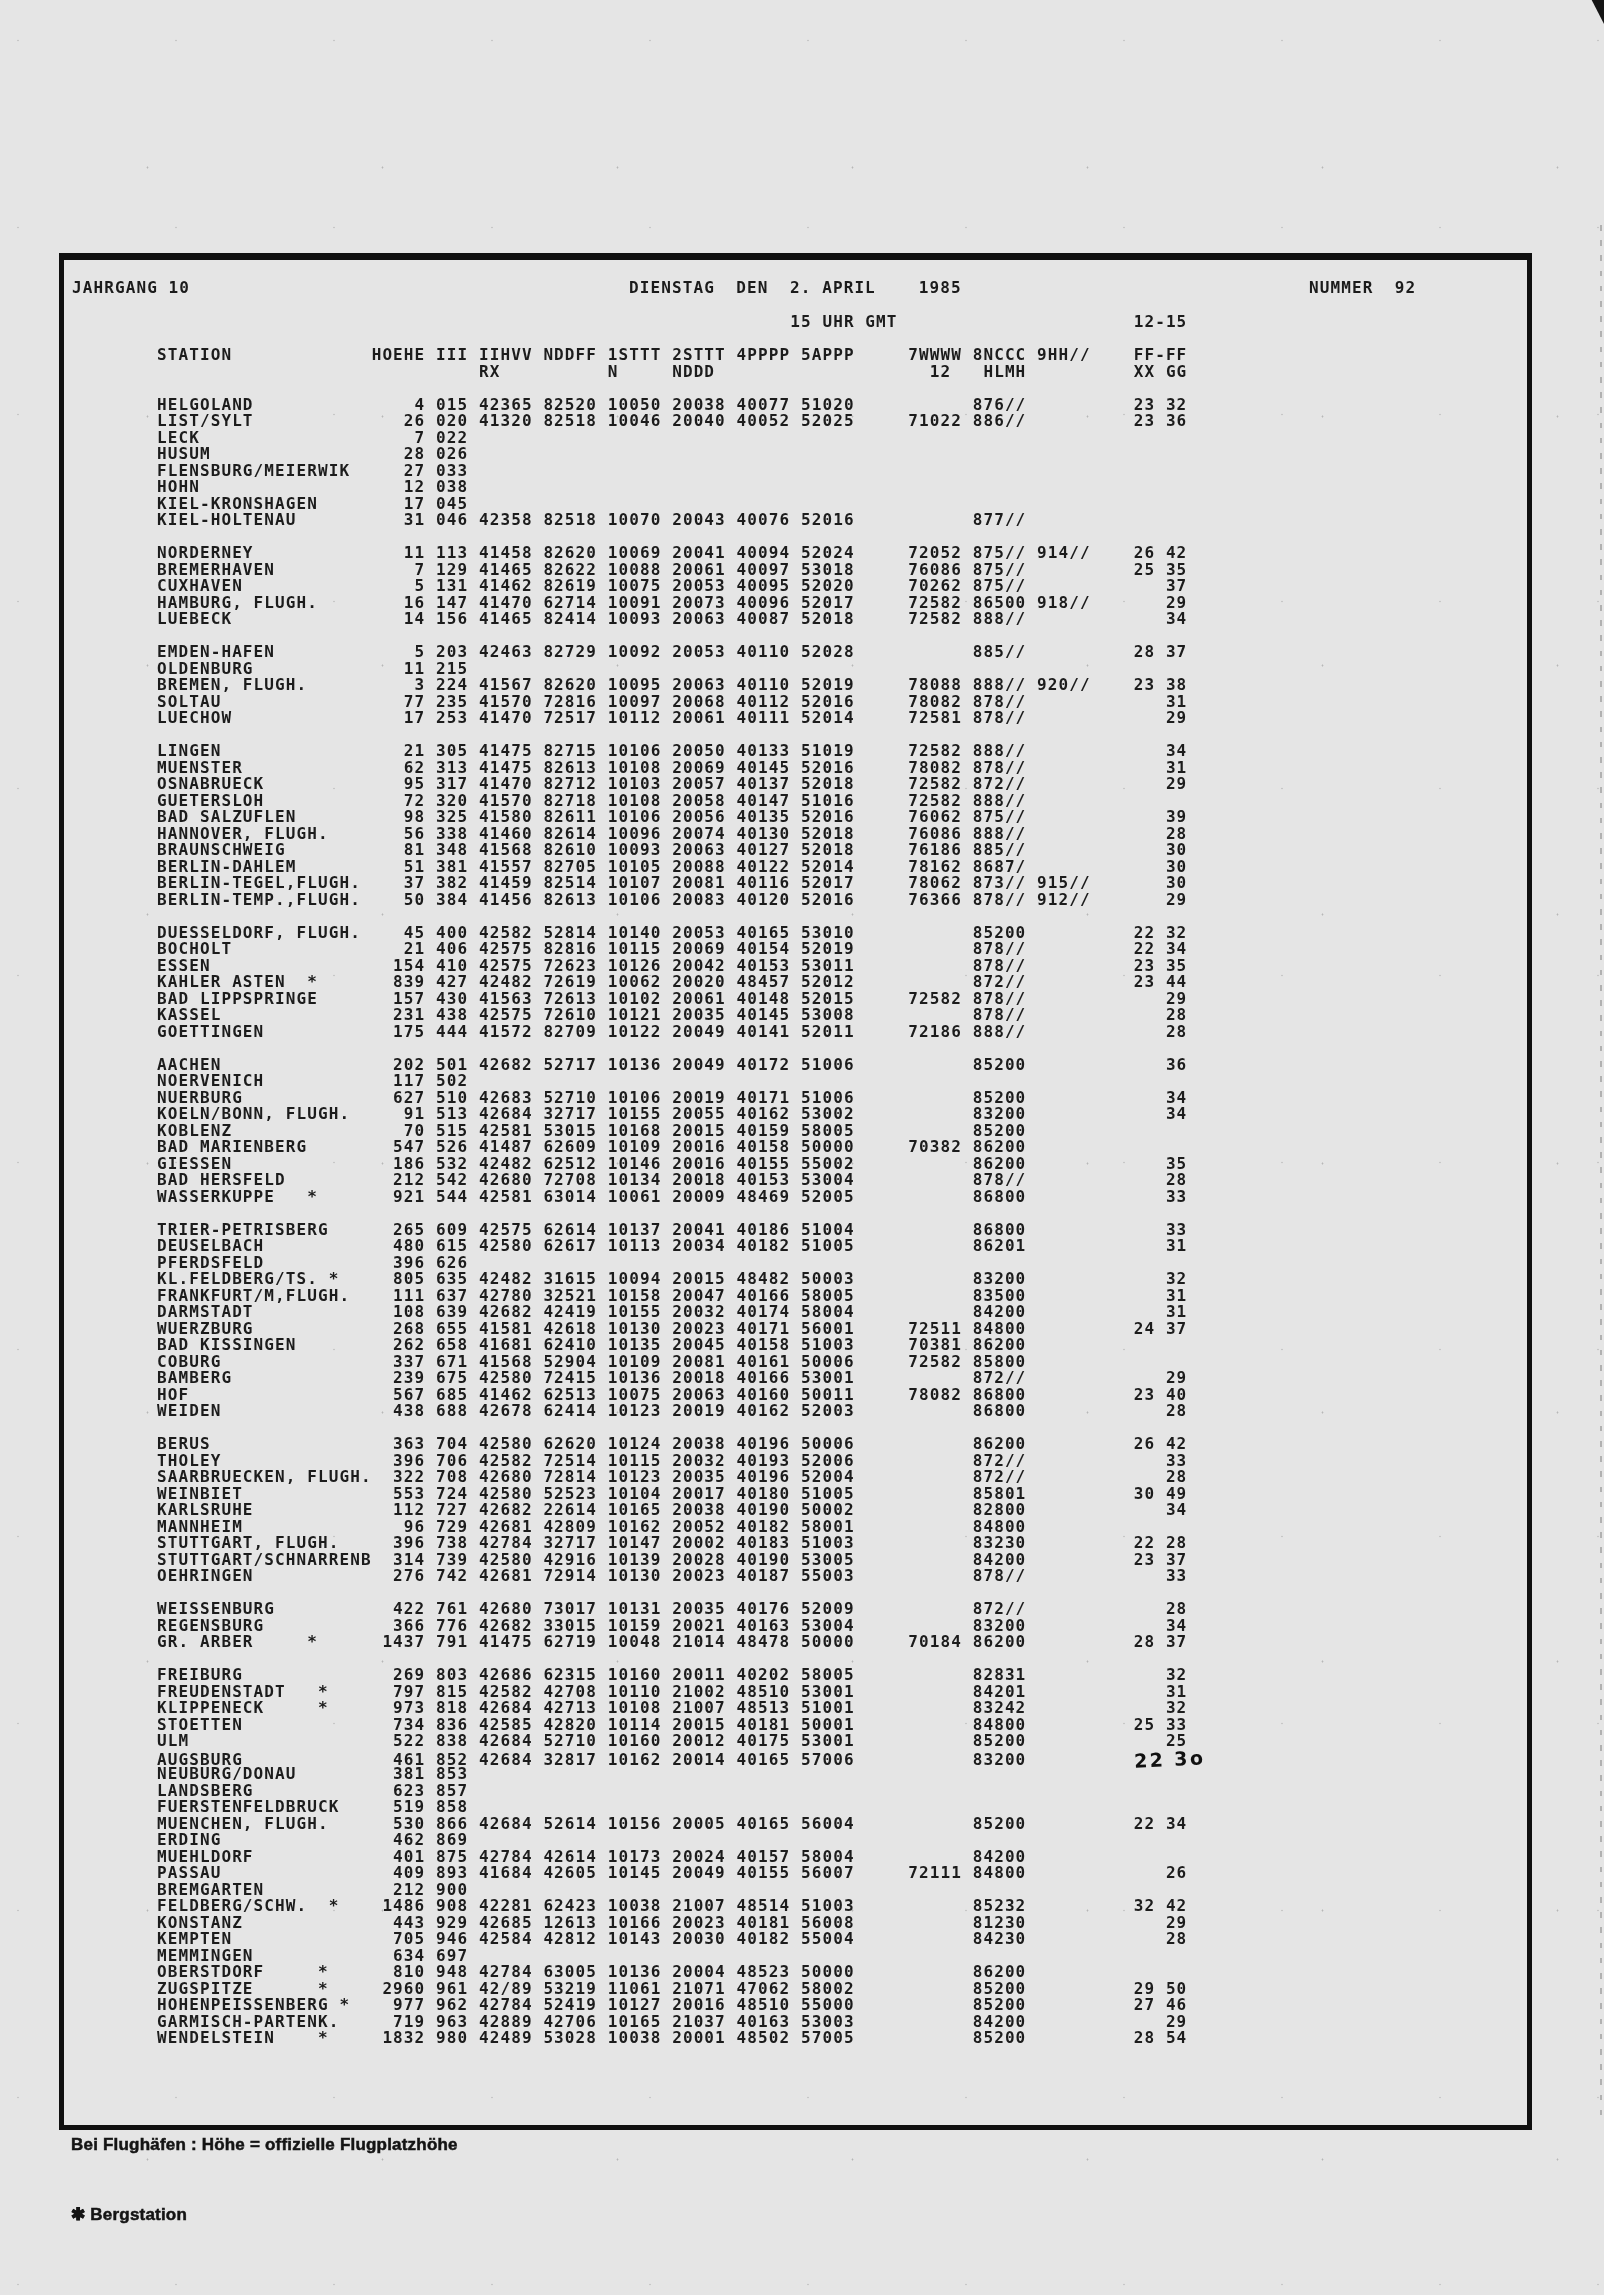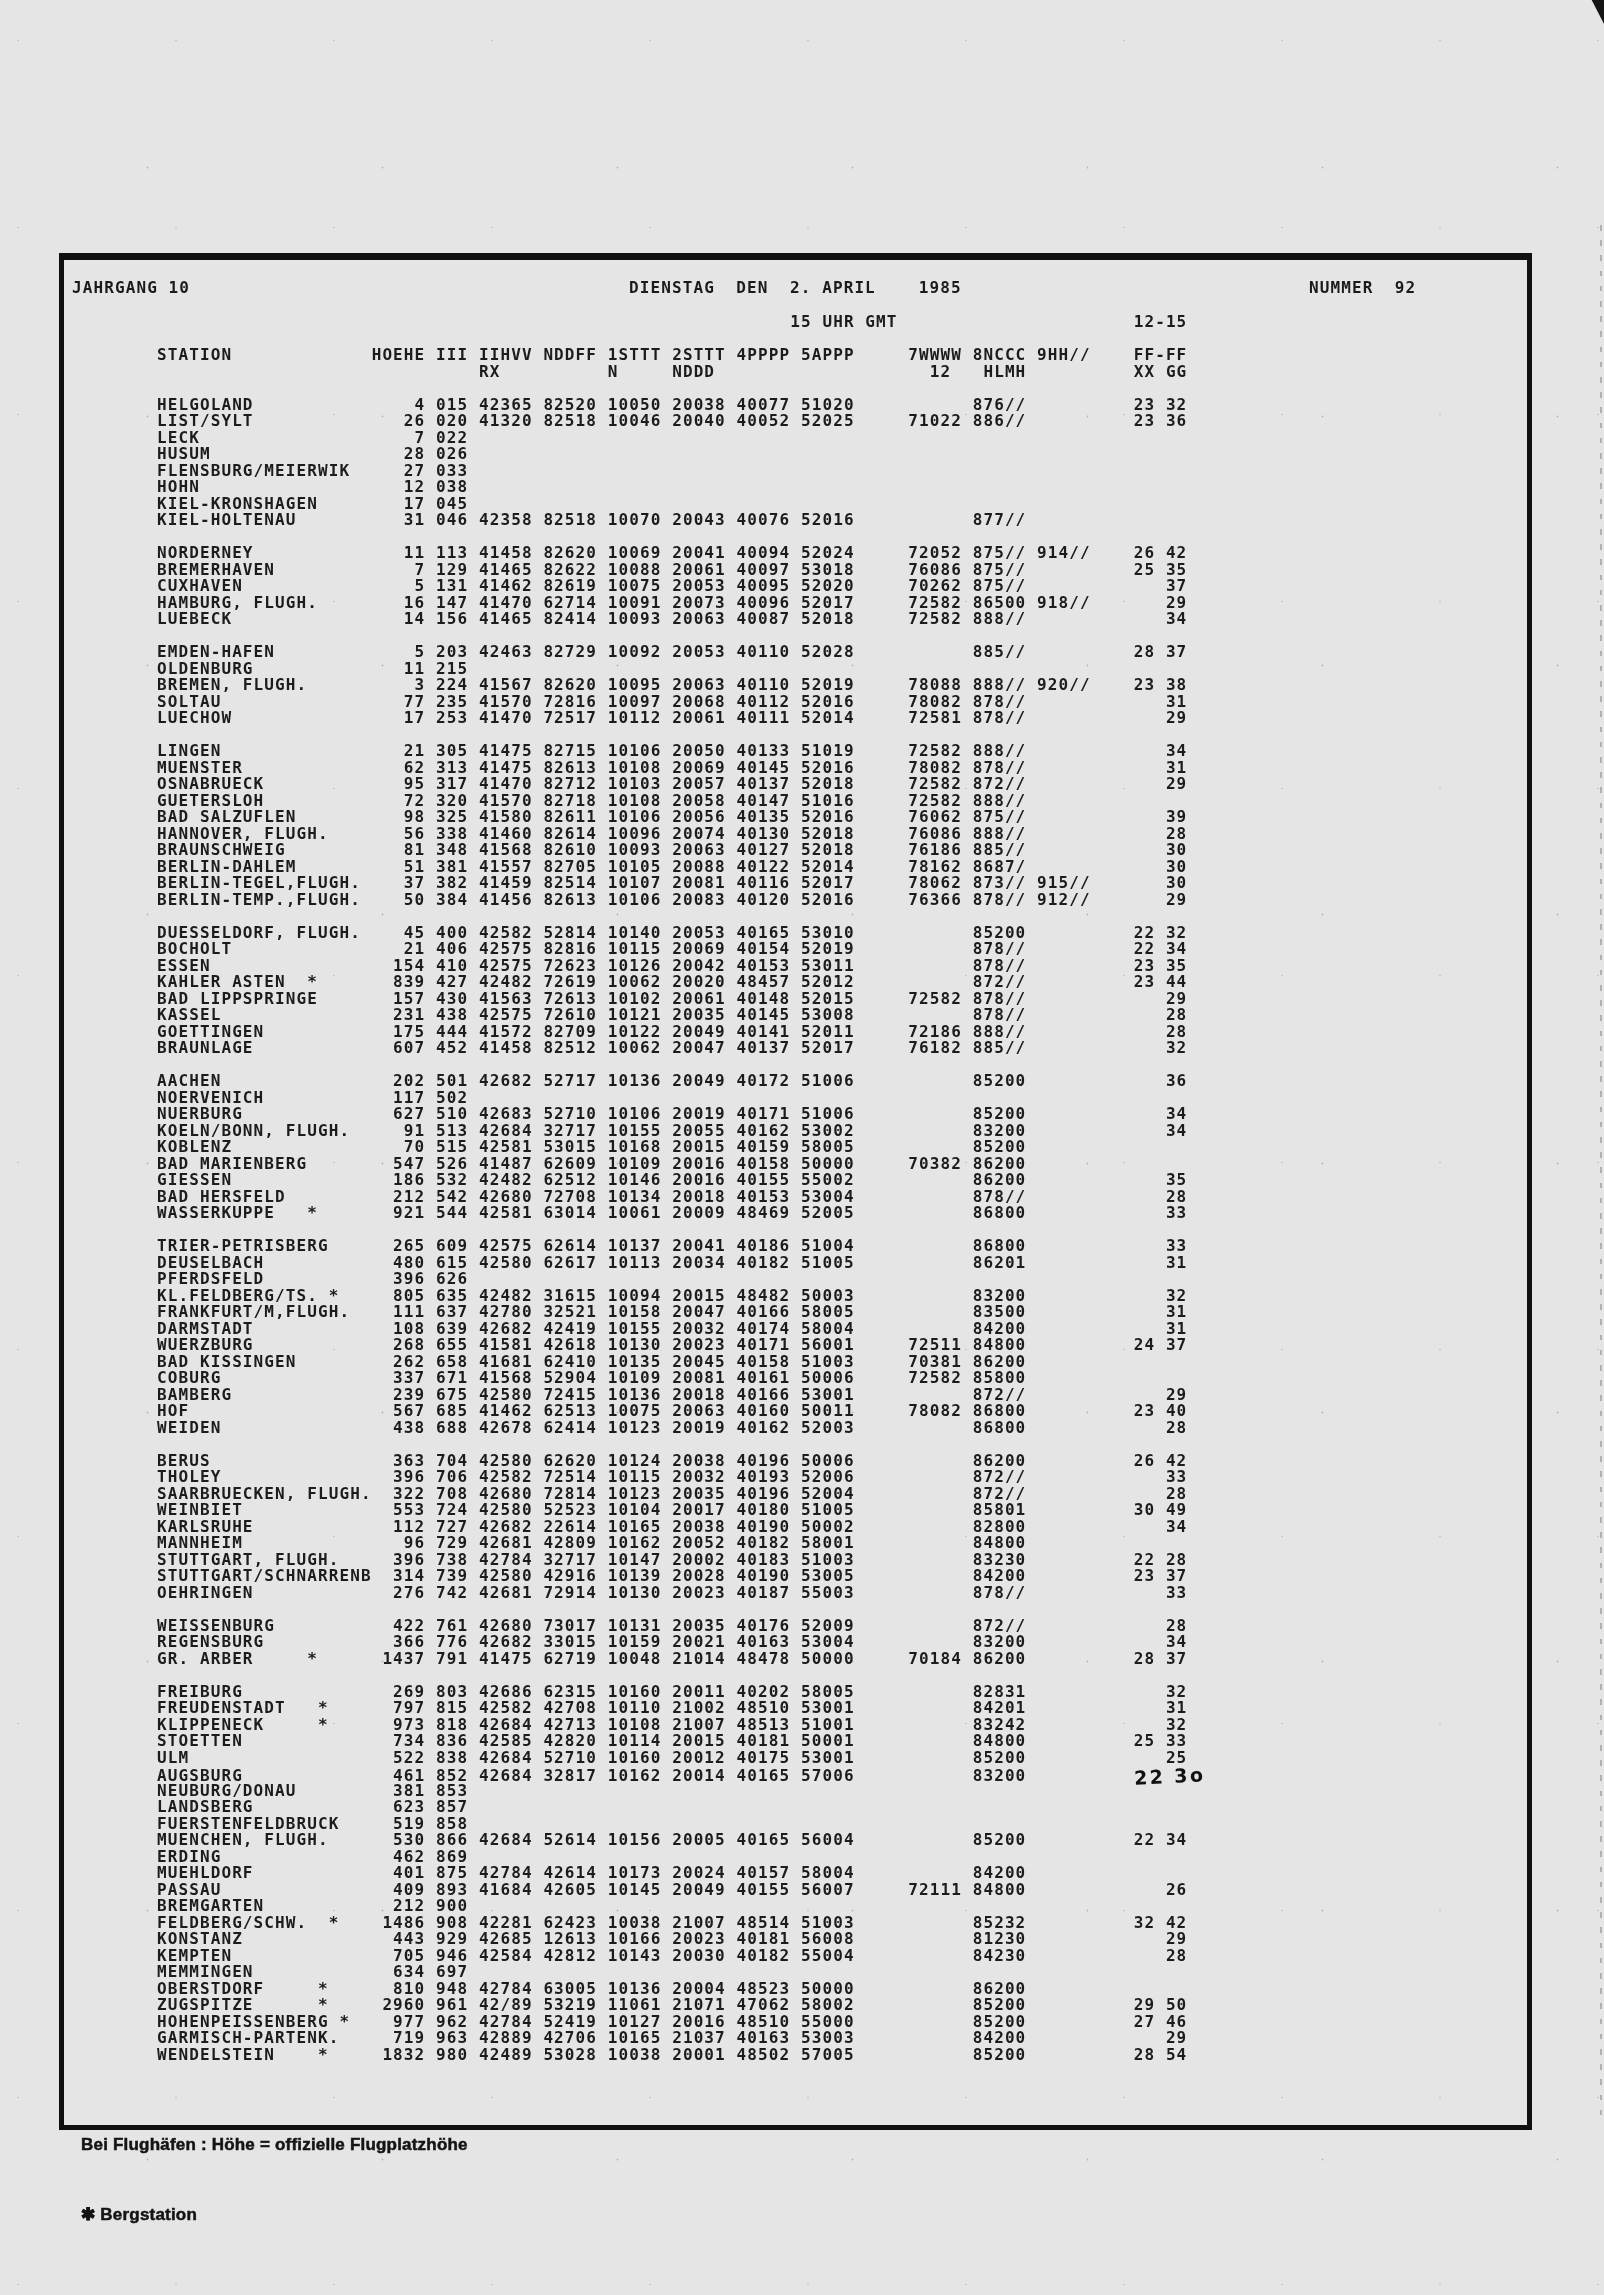--- a/index.html
+++ b/index.html
@@ -17,21 +17,21 @@
   .titlebar span{position:absolute;top:279px;font:700 16px/17.6px "DejaVu Sans Mono",monospace;
     letter-spacing:1.1px;color:#1b1b1b;white-space:pre;}
   #title-left{left:72px;}
   #title-center{left:629px;}
   #title-right{left:1309px;}
   #tbl{position:absolute;left:127px;top:314px;color:#1c1c1c;
     font:700 16px/16.5px "DejaVu Sans Mono",monospace;letter-spacing:1.1px;margin-left:30px;}
   .ln{white-space:pre;height:16.5px;}
   .hand{font:700 19px/16px "DejaVu Sans",sans-serif;letter-spacing:2.4px;
     display:inline-block;transform:rotate(-3deg);position:relative;top:1.6px;color:#111;}
-  .fn{position:absolute;left:81px;color:#141414;white-space:pre;
+  .fn{position:absolute;left:71px;color:#141414;white-space:pre;
     font:800 17px/20px "Liberation Sans",sans-serif;letter-spacing:0.2px;
     -webkit-text-stroke:0.5px #141414;}
   #fn1{top:2135px;}
   #fn2{top:2159px;margin-top:46px;}
   #corner-artifact{position:absolute;top:0;right:0;width:17.6px;height:24px;background:#151515;
     clip-path:polygon(30% 0,100% 0,100% 100%);}
   #edge-artifact{position:absolute;top:225px;right:1.6px;width:2.4px;height:1893px;opacity:.55;
     background:repeating-linear-gradient(180deg,rgba(20,20,20,.45) 0 5.6px,transparent 5.6px 15.2px);}
 </style>
 </head>
@@ -87,21 +87,20 @@
       <div class="ln">BERLIN-TEGEL,FLUGH.    37 382 41459 82514 10107 20081 40116 52017     78062 873// 915//       30</div>
       <div class="ln">BERLIN-TEMP.,FLUGH.    50 384 41456 82613 10106 20083 40120 52016     76366 878// 912//       29</div>
       <div class="ln"></div>
       <div class="ln">DUESSELDORF, FLUGH.    45 400 42582 52814 10140 20053 40165 53010           85200          22 32</div>
       <div class="ln">BOCHOLT                21 406 42575 82816 10115 20069 40154 52019           878//          22 34</div>
       <div class="ln">ESSEN                 154 410 42575 72623 10126 20042 40153 53011           878//          23 35</div>
       <div class="ln">KAHLER ASTEN  *       839 427 42482 72619 10062 20020 48457 52012           872//          23 44</div>
       <div class="ln">BAD LIPPSPRINGE       157 430 41563 72613 10102 20061 40148 52015     72582 878//             29</div>
       <div class="ln">KASSEL                231 438 42575 72610 10121 20035 40145 53008           878//             28</div>
       <div class="ln">GOETTINGEN            175 444 41572 82709 10122 20049 40141 52011     72186 888//             28</div>
-      <div class="ln">BRAUNLAGE             607 452 41458 82512 10062 20047 40137 52017     76182 885//             32</div>
       <div class="ln"></div>
       <div class="ln">AACHEN                202 501 42682 52717 10136 20049 40172 51006           85200             36</div>
       <div class="ln">NOERVENICH            117 502</div>
       <div class="ln">NUERBURG              627 510 42683 52710 10106 20019 40171 51006           85200             34</div>
       <div class="ln">KOELN/BONN, FLUGH.     91 513 42684 32717 10155 20055 40162 53002           83200             34</div>
       <div class="ln">KOBLENZ                70 515 42581 53015 10168 20015 40159 58005           85200</div>
       <div class="ln">BAD MARIENBERG        547 526 41487 62609 10109 20016 40158 50000     70382 86200</div>
       <div class="ln">GIESSEN               186 532 42482 62512 10146 20016 40155 55002           86200             35</div>
       <div class="ln">BAD HERSFELD          212 542 42680 72708 10134 20018 40153 53004           878//             28</div>
       <div class="ln">WASSERKUPPE   *       921 544 42581 63014 10061 20009 48469 52005           86800             33</div>

